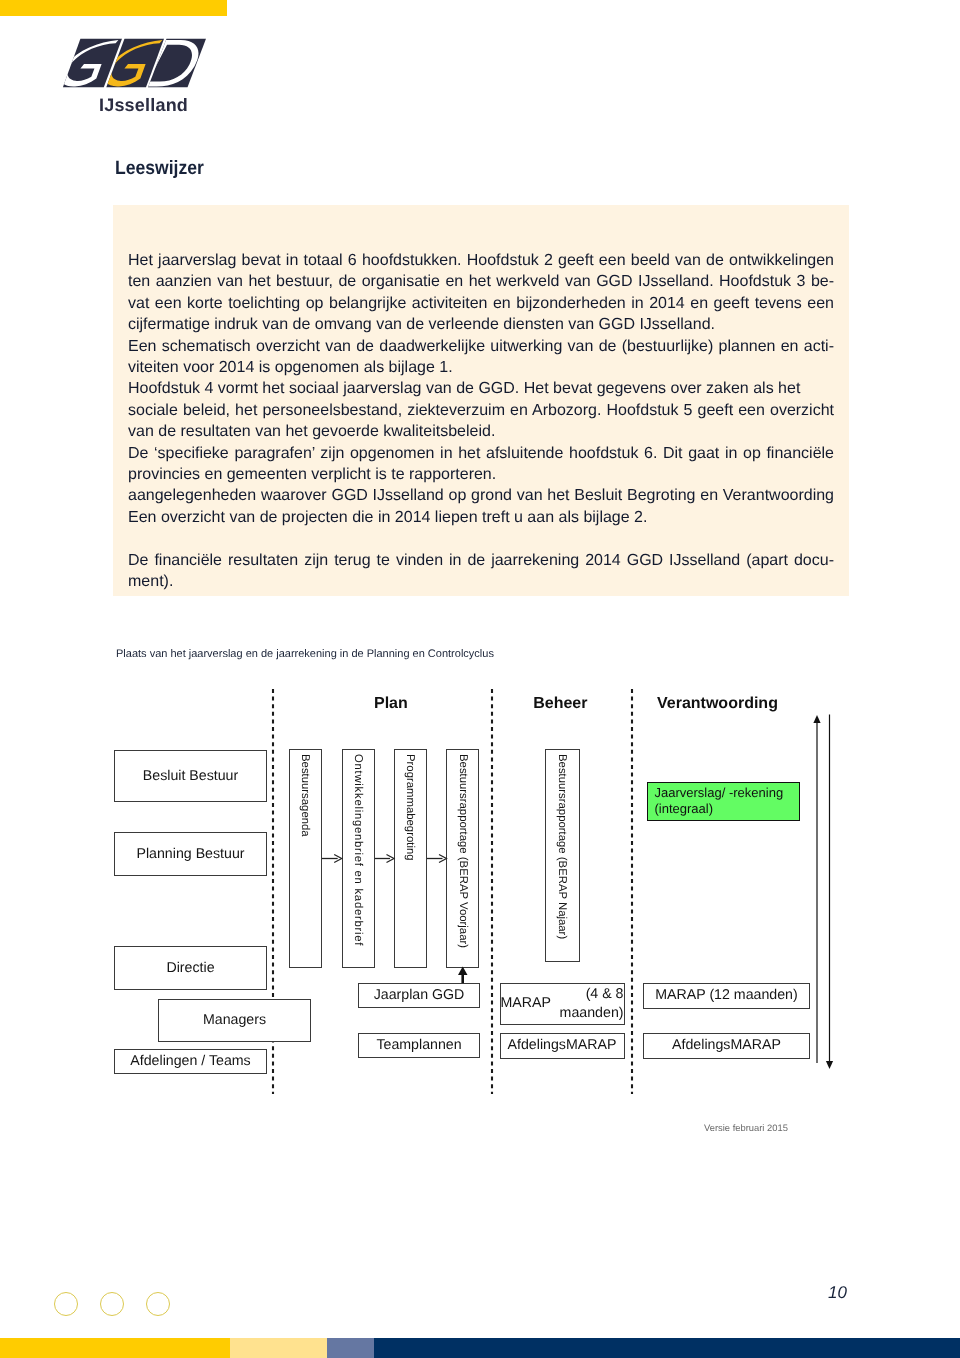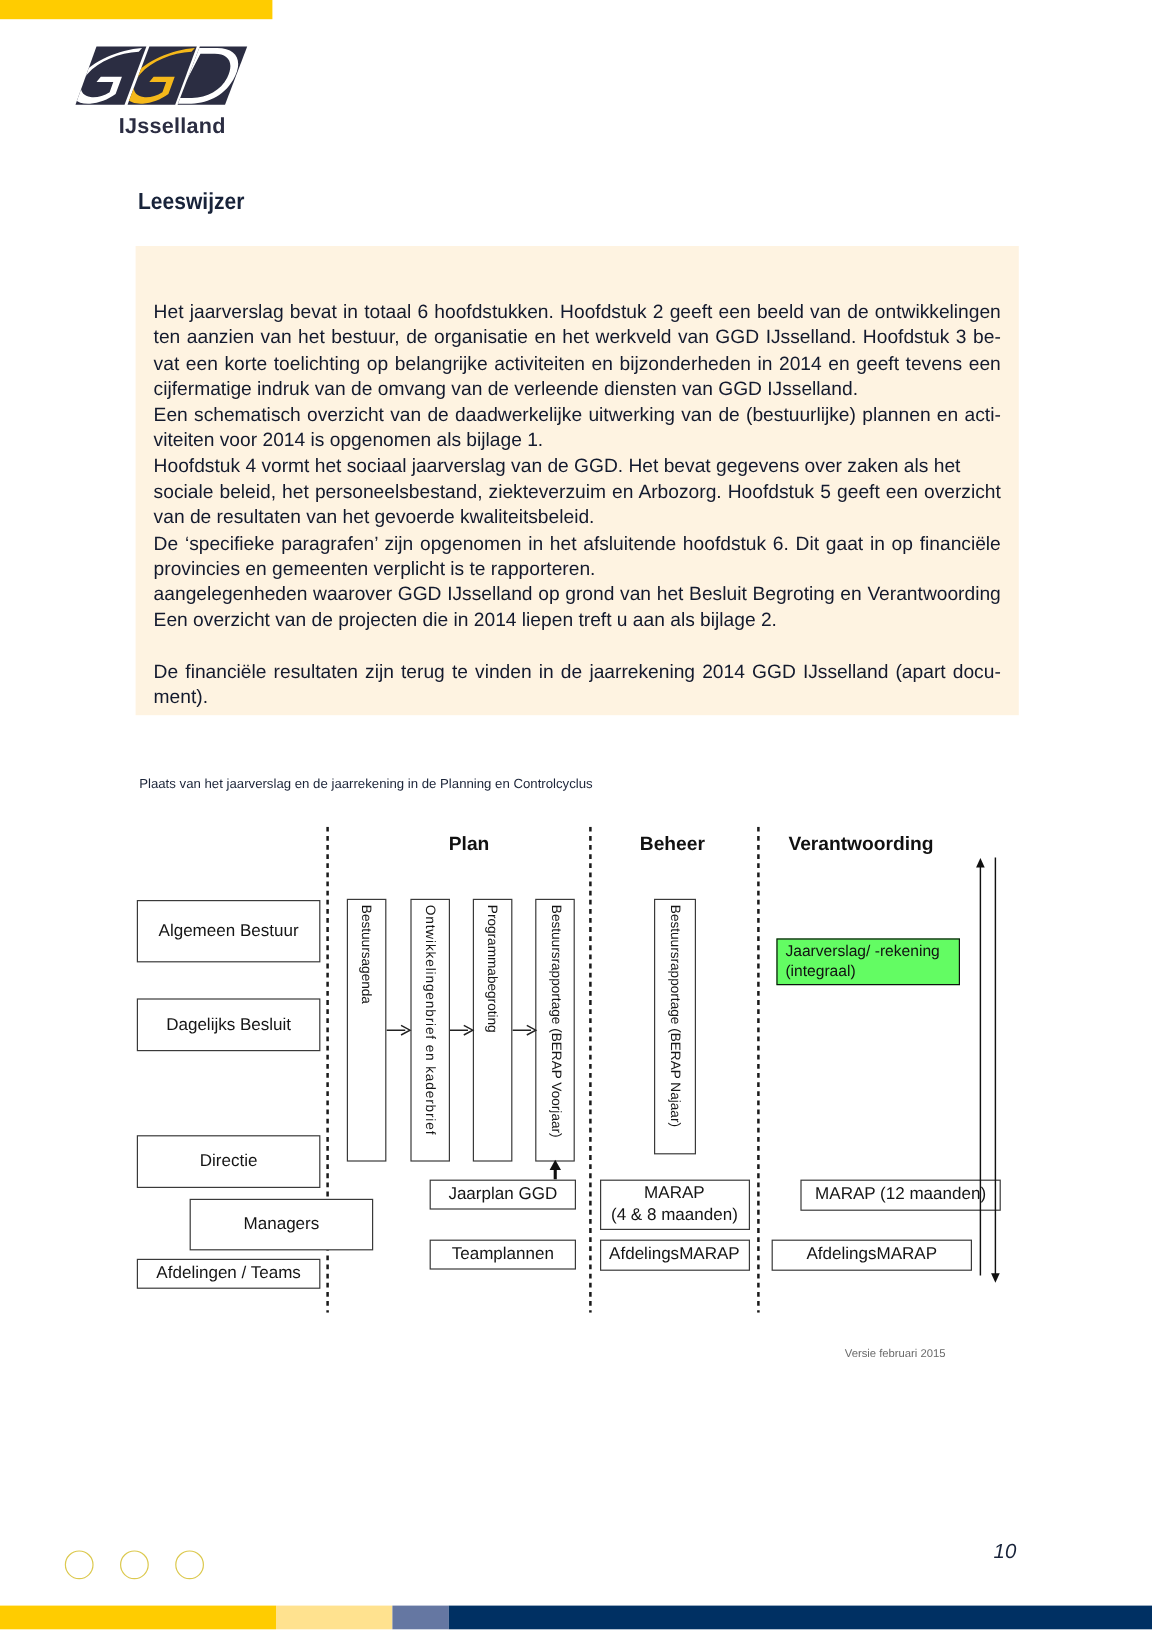--- a/index.html
+++ b/index.html
@@ -129,22 +129,22 @@
       <div class="colhead" style="left:657px;top:15px;">Verantwoording</div>
       <svg width="4" height="405" style="position:absolute;left:271px;top:9px;">
         <path d="M2,0 L2,405" stroke="#1a1a1a" stroke-width="2.1" fill="none" stroke-dasharray="4 3.6"></path>
       </svg>
       <svg width="4" height="405" style="position:absolute;left:489.5px;top:9px;">
         <path d="M2,0 L2,405" stroke="#1a1a1a" stroke-width="2.1" fill="none" stroke-dasharray="4 3.6"></path>
       </svg>
       <svg width="4" height="405" style="position:absolute;left:629.5px;top:9px;">
         <path d="M2,0 L2,405" stroke="#1a1a1a" stroke-width="2.1" fill="none" stroke-dasharray="4 3.6"></path>
       </svg>
-      <div class="box" style="left:114px;top:70px;width:153px;height:52px;">Algemeen Bestuur</div>
-      <div class="box" style="left:114px;top:152px;width:153px;height:44px;">Dagelijks Besluit</div>
+      <div class="box" style="left:114px;top:70px;width:153px;height:52px;">Besluit Bestuur</div>
+      <div class="box" style="left:114px;top:152px;width:153px;height:44px;">Planning Bestuur</div>
       <div class="box" style="left:114px;top:266px;width:153px;height:44px;">Directie</div>
       <div class="box" style="left:114px;top:319px;width:153px;height:43px;margin-left:44px;">Managers</div>
       <div class="box" style="left:114px;top:369px;width:153px;height:25px;">Afdelingen / Teams</div>
       <div class="vbox" style="left:288.5px;top:69px;width:33px;height:219px;">
         <span>Bestuursagenda</span>
       </div>
       <div class="vbox" style="left:341.5px;top:69px;width:33px;height:219px;">
         <span class="wide">Ontwikkelingenbrief  en kaderbrief</span>
       </div>
       <div class="vbox" style="left:393.5px;top:69px;width:33px;height:219px;">
@@ -167,34 +167,34 @@
       <svg class="arrowsvg" width="21.5" height="13" style="position:absolute;left:426.5px;top:172px;">
         <path d="M0,6.5 L15.5,6.5" stroke="#222" stroke-width="1.3" fill="none"></path>
         <path d="M12,2.5 L19.5,6.5 L12,10.5" stroke="#222" stroke-width="1.2" fill="none"></path>
       </svg>
       <svg width="12" height="18" style="position:absolute;left:457px;top:286px;">
         <path d="M5.7,17 L5.7,5" stroke="#111" stroke-width="2.6" fill="none"></path>
         <polygon points="5.7,0.5 10.5,9 1,9" fill="#111"></polygon>
       </svg>
       <div class="box" style="left:358px;top:303px;width:122px;height:25px;">Jaarplan GGD</div>
       <div class="box" style="left:358px;top:353px;width:122px;height:25px;text-align:center;">Teamplannen</div>
-      <div class="box" style="left:499.5px;top:302.5px;width:125px;height:42px;flex-direction:column;">
+      <div class="box" style="left:499.5px;top:302.5px;width:125px;height:42px;flex-direction:row;text-align:right;">
         <div>MARAP</div>
         <div>(4 &amp; 8 maanden)</div>
       </div>
       <div class="box" style="left:499.5px;top:352.5px;width:125px;height:26px;flex-direction:column;">
         <div>AfdelingsMARAP</div>
       </div>
       <div class="box green" style="left: 646.5px; top: 101.5px; width: 153px; height: 39px; display: block;">
         <div class="gtxt">
           <div>Jaarverslag/ -rekening</div>
           <div>(integraal)</div>
         </div>
       </div>
-      <div class="box" style="left:643px;top:302.5px;width:167px;height:26px;margin-left:24px;">MARAP (12 maanden)</div>
+      <div class="box" style="left:643px;top:302.5px;width:167px;height:26px;">MARAP (12 maanden)</div>
       <div class="box" style="left:643px;top:352.5px;width:167px;height:26px;">AfdelingsMARAP</div>
       <svg width="30" height="362" style="position:absolute;left:810px;top:32px;">
         <path d="M7,9 L7,351" stroke="#111" stroke-width="1.2" fill="none"></path>
         <polygon points="7,3 10.6,11 3.4,11" fill="#111"></polygon>
         <path d="M19.5,2.6 L19.5,351" stroke="#111" stroke-width="1.2" fill="none"></path>
         <polygon points="19.5,357 23.1,349 15.9,349" fill="#111"></polygon>
       </svg>
     </div>
 
   <div class="versie">Versie februari 2015</div>

